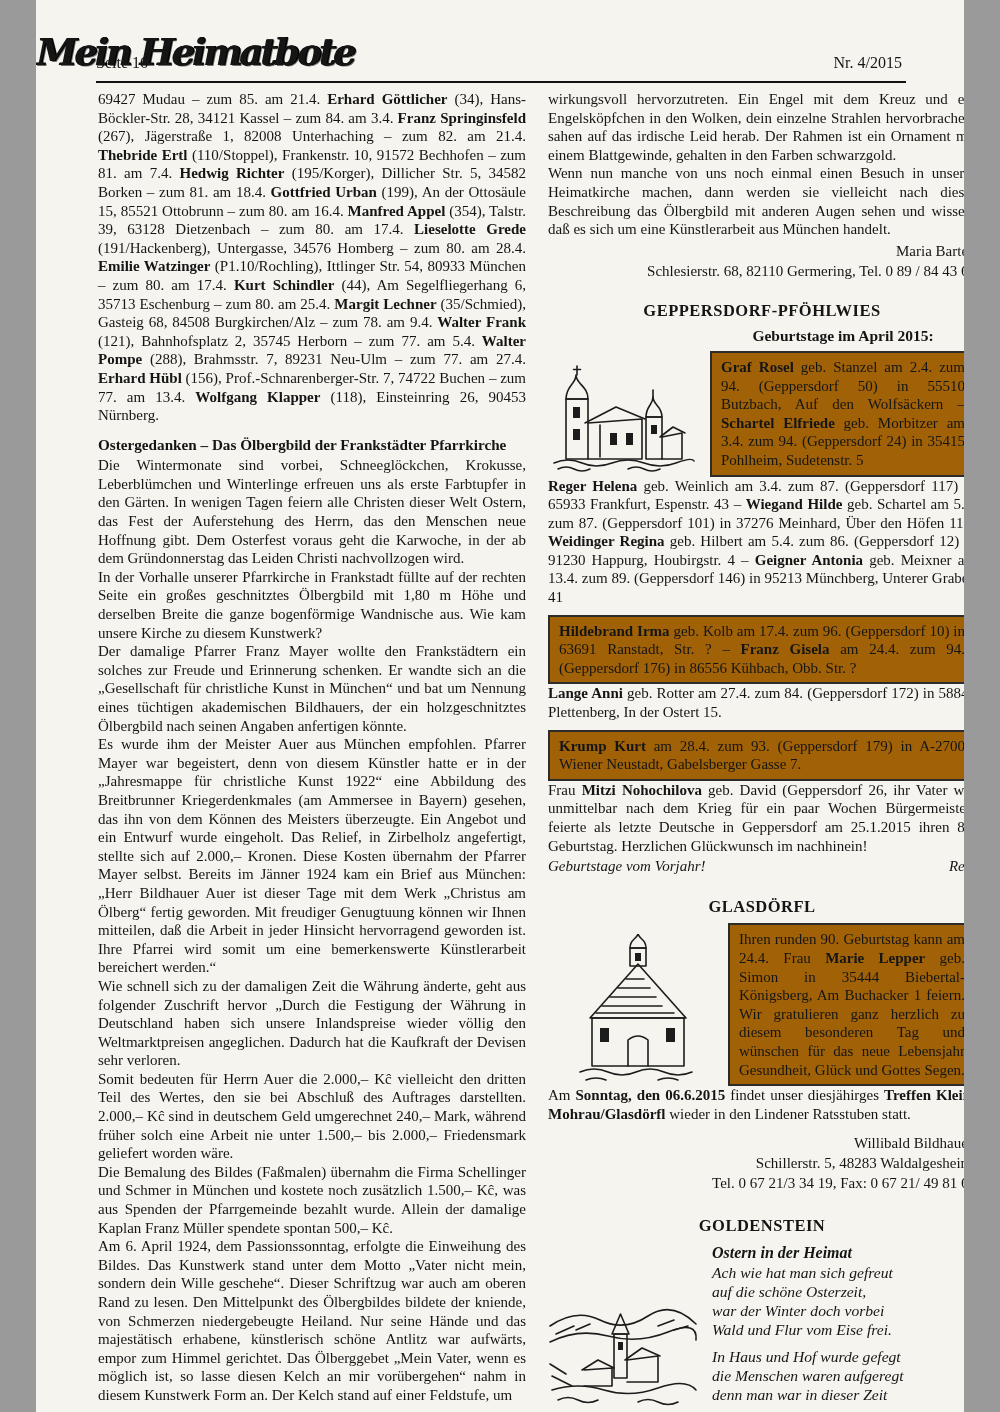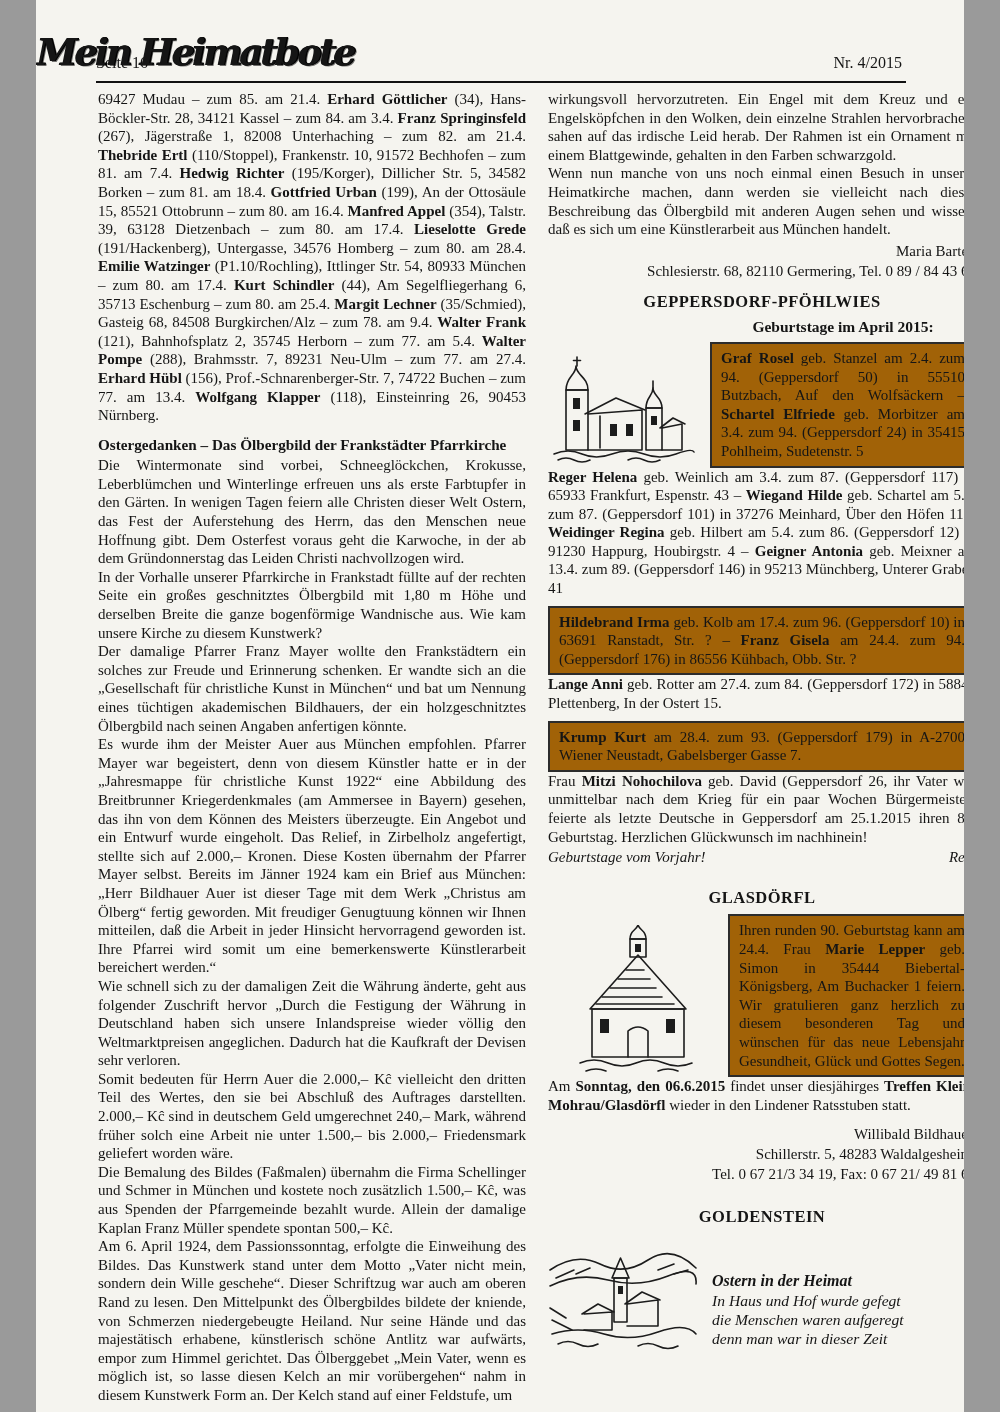--- a/index.html
+++ b/index.html
@@ -22,21 +22,21 @@
   }
   .hdr-rule{position:absolute; left:60px; right:58px; top:81px; height:2px; background:#111;}
   
   .col{position:absolute; top:90px; width:428px;}
   .col-left{left:62px;}
   .col-right{left:512px;}
   p.just{margin:0; text-align:justify; hyphens:auto;}
   .art-title{font-weight:bold; margin:11px 0 2px; font-size:15.2px;}
   .sig{text-align:right; line-height:20px; margin-top:2px;}
   .sec-title{font-weight:bold; text-align:center; font-size:16.5px; letter-spacing:.5px; margin:14px 0 7px;}
-  .sec-title.first{margin-top:12px;}
+  .sec-title.first{margin-top:21px;}
   .sub-title{font-weight:bold; text-align:center; font-size:15.5px; margin:0 0 5px;}
   .graybox{
     background:#a16207; border:2px solid #2c2c2c;
     padding:5px 9px; text-align:justify; hyphens:auto;
   }
   .row{display:flex; align-items:flex-end; gap:14px;}
   .row .illus{flex:0 0 auto;}
   .row .grow{flex:1 1 auto; min-width:0;}
   .mt8{margin-top:8px;} .mt10{margin-top:10px;}
   .footline{display:flex; justify-content:space-between; font-style:italic; margin-top:2px;}
@@ -152,20 +152,26 @@
         <path d="M79 70 L110 66 L110 92 L79 92"></path>
         <path d="M77 70 L94 58 L112 66"></path>
         <path d="M36 80 L64 78 L64 96 L36 96 M34 80 L50 70 L66 78"></path>
         <path d="M4 100 Q30 92 56 100 T110 98 T148 100"></path>
         <path d="M10 110 q10 -5 20 0 q10 5 20 0 M90 112 q10 -5 20 0 q10 5 20 0"></path>
         <path d="M4 86 l20 10 M2 74 l16 10"></path>
       </svg>
       <div class="poem grow">
         <div class="poem-title">Ostern in der Heimat</div>
         <div class="stanza">
+          <div>Ach wie hat man sich gefreut</div>
+          <div>auf die schöne Osterzeit,</div>
+          <div>war der Winter doch vorbei</div>
+          <div>Wald und Flur vom Eise frei.</div>
+        </div>
+        <div class="stanza">
           <div>In Haus und Hof wurde gefegt</div>
           <div>die Menschen waren aufgeregt</div>
           <div>denn man war in dieser Zeit</div>
 
         </div>
       </div>
     </div>
   </div>
 
 </div>

